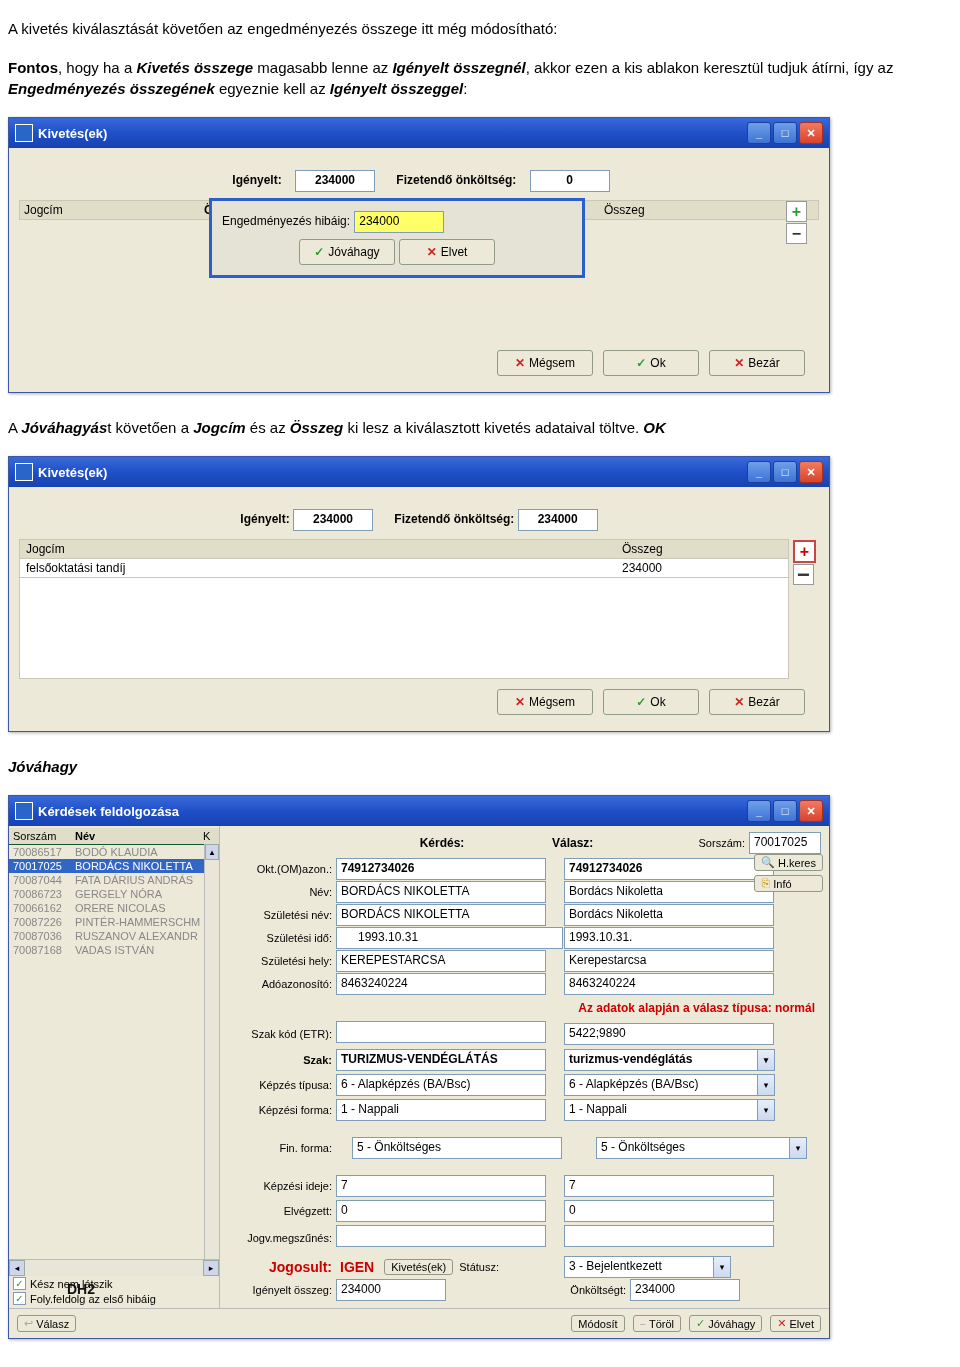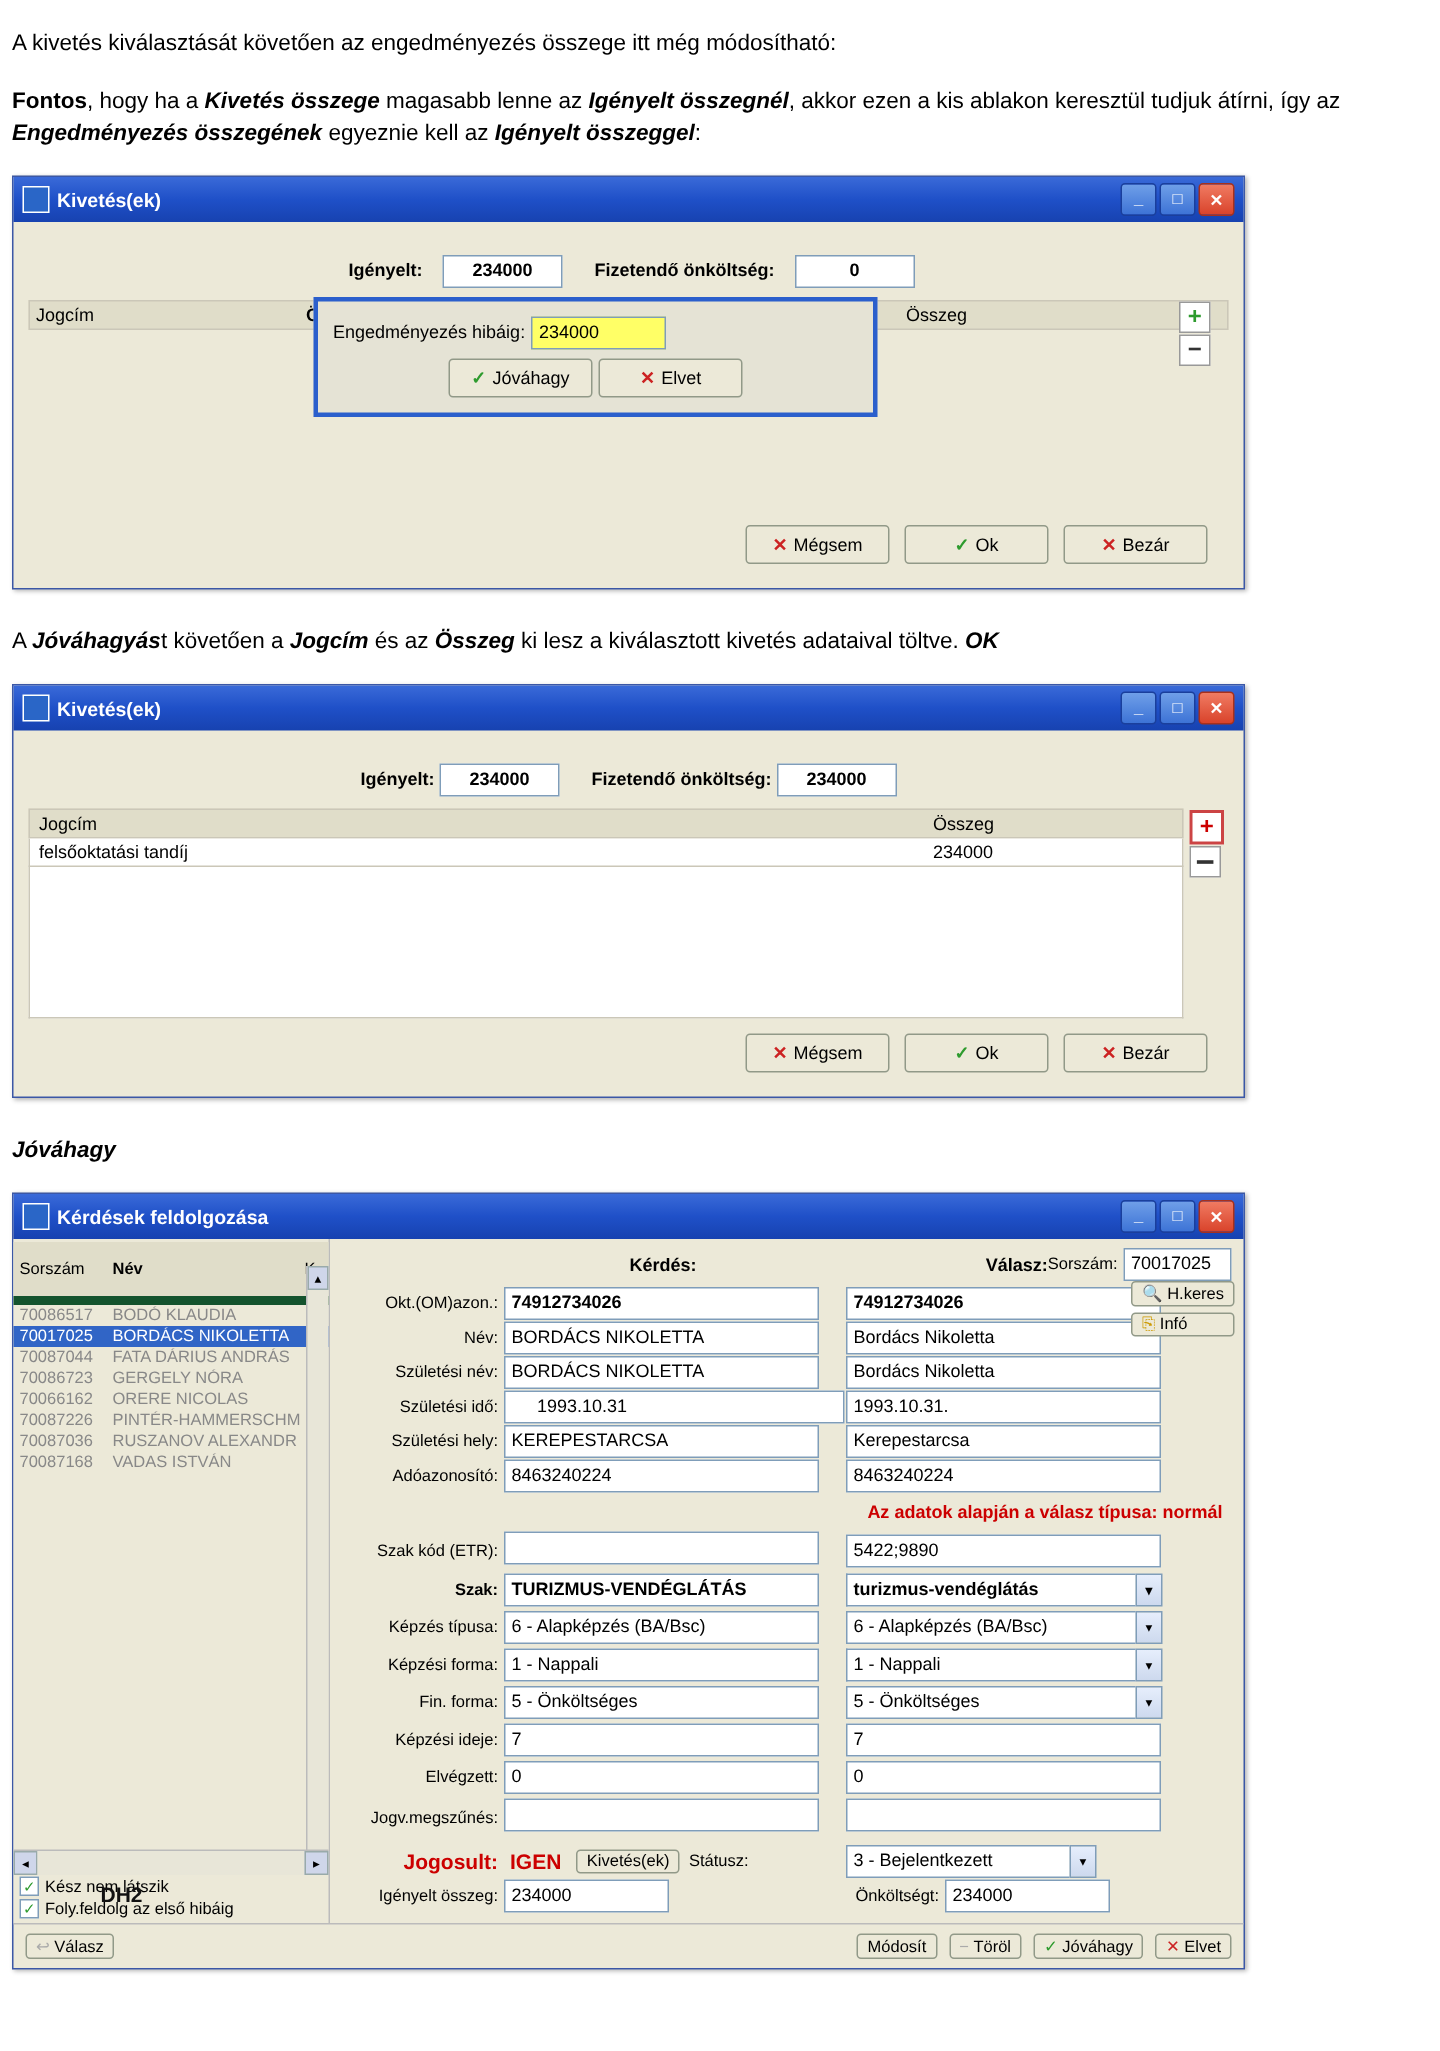--- a/index.html
+++ b/index.html
@@ -52,41 +52,41 @@
 .s2 .listarea { background: #fff; border: 1px solid #cbc7b8; border-top: none; height: 100px; }
 .s2 .mid { display: flex; }
 .s2 .mid .tablecol { flex:1; }
 .s2 .mid .pmcol { width: 26px; padding-left: 4px; }
 .s2 .footer { display: flex; justify-content: flex-end; gap: 10px; padding: 10px 14px 4px 0; }
 
 
 .s3 { width: 820px; font-size: 12px; }
 .s3 .body { display: flex; }
 .s3 .left { width: 210px; border-right: 1px solid #bbb; background: #ece9d8; padding: 2px 0; position: relative; }
-.s3 .left .lh { display: flex; background: #e0ddc9; border-bottom: 6px solid #14532d; font-size: 11px; padding: 12px 4px; }
+.s3 .left .lh { display: flex; background: #e0ddc9; border-bottom: 1px solid #14532d; font-size: 11px; padding: 2px 4px; }
 .s3 .left .lh .c1 { width: 62px; }
 .s3 .left .lh .c2 { flex:1; font-weight: bold; }
 .s3 .left .lh .c3 { width: 12px; }
 .s3 .left .lrw { display: flex; font-size: 11px; padding: 1px 4px; color: #888; }
 .s3 .left .lrw.sel { background: #3165c6; color: #fff; }
 .s3 .left .lrw .c1 { width: 62px; }
 .s3 .left .lrw .c2 { flex:1; white-space: nowrap; overflow: hidden; }
 .s3 .left .scroll { position: absolute; right: 0; top: 18px; bottom: 40px; width: 14px; background: #e8e6d8; border-left: 1px solid #bbb; }
 .s3 .left .scroll .sbtn { height: 14px; background: #cfd6ea; border: 1px solid #9aa; font-size: 9px; display:flex; align-items:center; justify-content:center; }
 .s3 .left .foot { position: absolute; bottom: 2px; left: 0; right: 0; }
 .s3 .left .chkrow { font-size: 11px; padding: 1px 4px; display: flex; align-items: center; gap: 4px; }
 .s3 .left .chkrow .cb { width: 11px; height: 11px; border: 1px solid #7f9db9; background: #fff; color: #2e9b2e; font-size: 10px; display:flex; align-items:center; justify-content:center; }
 .s3 .left .scrollfoot { display:flex; border-top:1px solid #bbb; margin-top:2px; }
 .s3 .left .scrollfoot .hbtn { width:14px; height:14px; background:#cfd6ea; border:1px solid #9aa; font-size:9px; display:flex; align-items:center; justify-content:center; }
 .s3 .left .scrollfoot .track { flex:1; background:#e8e6d8; }
 
 .s3 .right { flex:1; padding: 6px 8px; position: relative; }
 .s3 .right .toprow { display:flex; align-items:center; margin-bottom:4px; }
 .s3 .right .toprow .klab { width: 220px; text-align: center; font-weight: bold; }
-.s3 .right .toprow .vlab { flex:1; text-align: right; font-weight: bold; }
+.s3 .right .toprow .vlab { flex:1; text-align: left; font-weight: bold; }
 .s3 .right .toprow .sorsz { font-size: 11px; }
 .s3 .right .frow { display:flex; align-items:center; margin: 1px 0; }
 .s3 .right .frow .lab { width: 104px; text-align: right; padding-right: 4px; font-size: 11px; }
 .s3 .right .frow .col1 { width: 220px; }
 .s3 .right .frow .col2 { flex:1; margin-left: 8px; }
 .s3 .right .redline { color: #c00; font-weight: bold; text-align: right; margin: 6px 6px 6px 0; font-size: 12px; }
 .s3 .rbtn { border: 1px solid #919988; border-radius: 3px; background: #ece9d8; padding: 1px 6px; font-size: 11px; display: inline-flex; align-items: center; gap: 3px; }
 .s3 .right .sidebtns { position: absolute; right: 6px; top: 28px; display:flex; flex-direction:column; gap:4px; }
 .s3 .jogosult { color:#c00; font-weight:bold; font-size:14px; }
 .s3 .jogval { color:#c00; font-weight:bold; font-size:14px; padding:0 4px;text-align:right;}
@@ -362,21 +362,21 @@
               </span></div>
           </div>
           <div class="frow" style="margin: 3px 0px;">
             <div class="lab">Képzési forma:</div>
             <div class="col1"><span class="field" style="width:200px">1 - Nappali</span></div>
             <div class="col2"><span class="combo">
                 <span class="field" style="width:184px">1 - Nappali</span>
                 <span class="dd">▾</span>
               </span></div>
           </div>
-          <div class="frow" style="margin: 3px 0px;">
+          <div class="frow" style="margin: 16px 0px; gap: 16px;">
             <div class="lab">Fin. forma:</div>
             <div class="col1"><span class="field" style="width:200px">5 - Önköltséges</span></div>
             <div class="col2"><span class="combo">
                 <span class="field" style="width:184px">5 - Önköltséges</span>
                 <span class="dd">▾</span>
               </span></div>
           </div>
           <div class="frow" style="margin: 3px 0px;">
             <div class="lab">Képzési ideje:</div>
             <div class="col1"><span class="field" style="width:200px">7</span></div>

